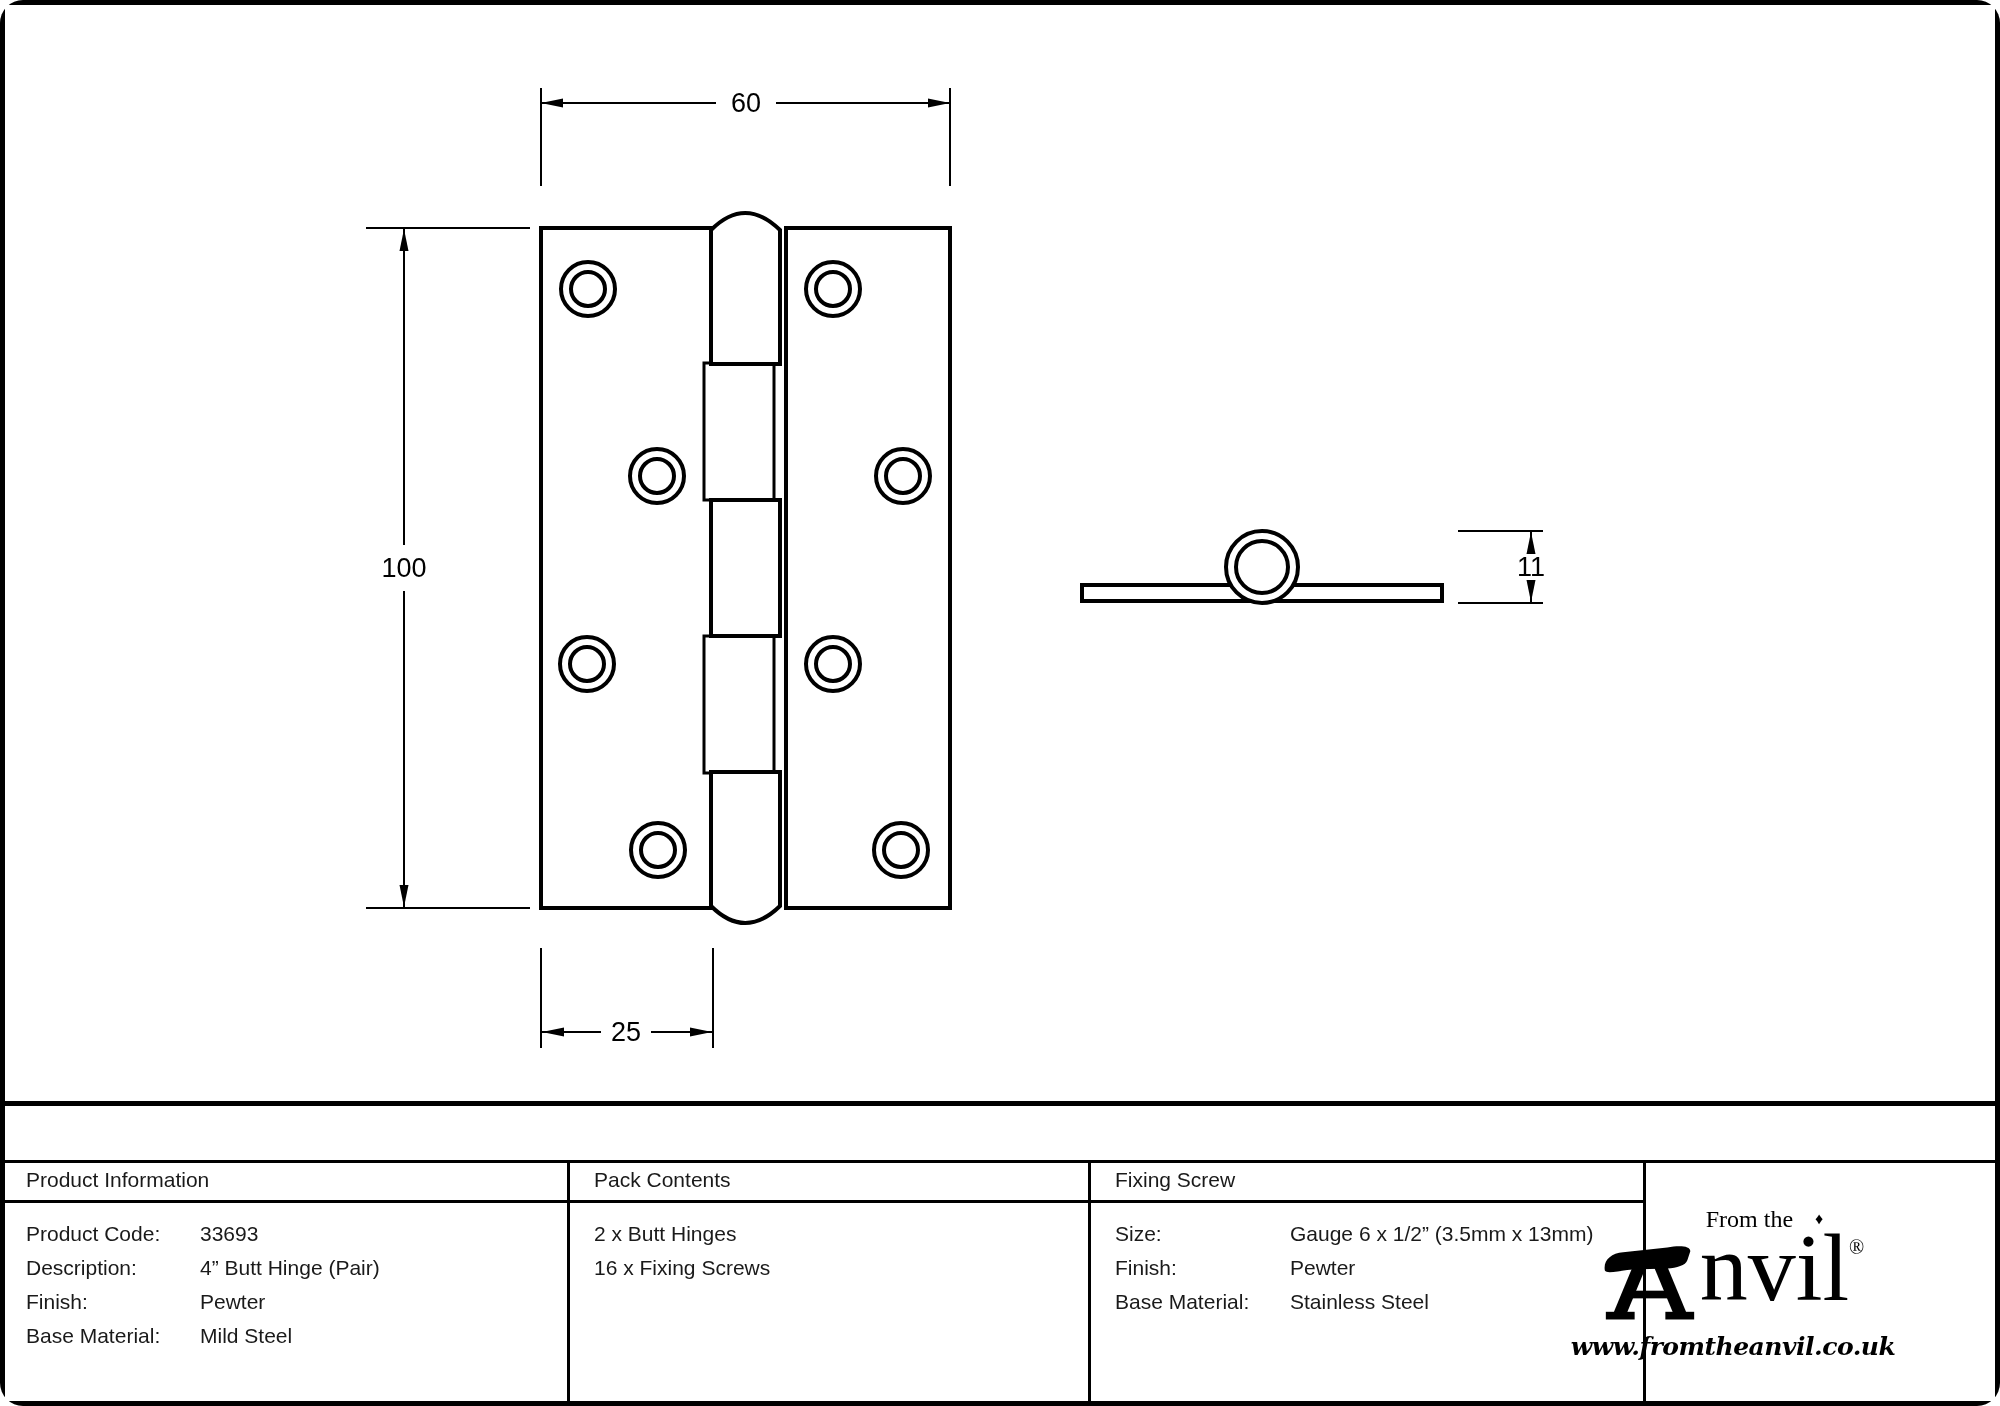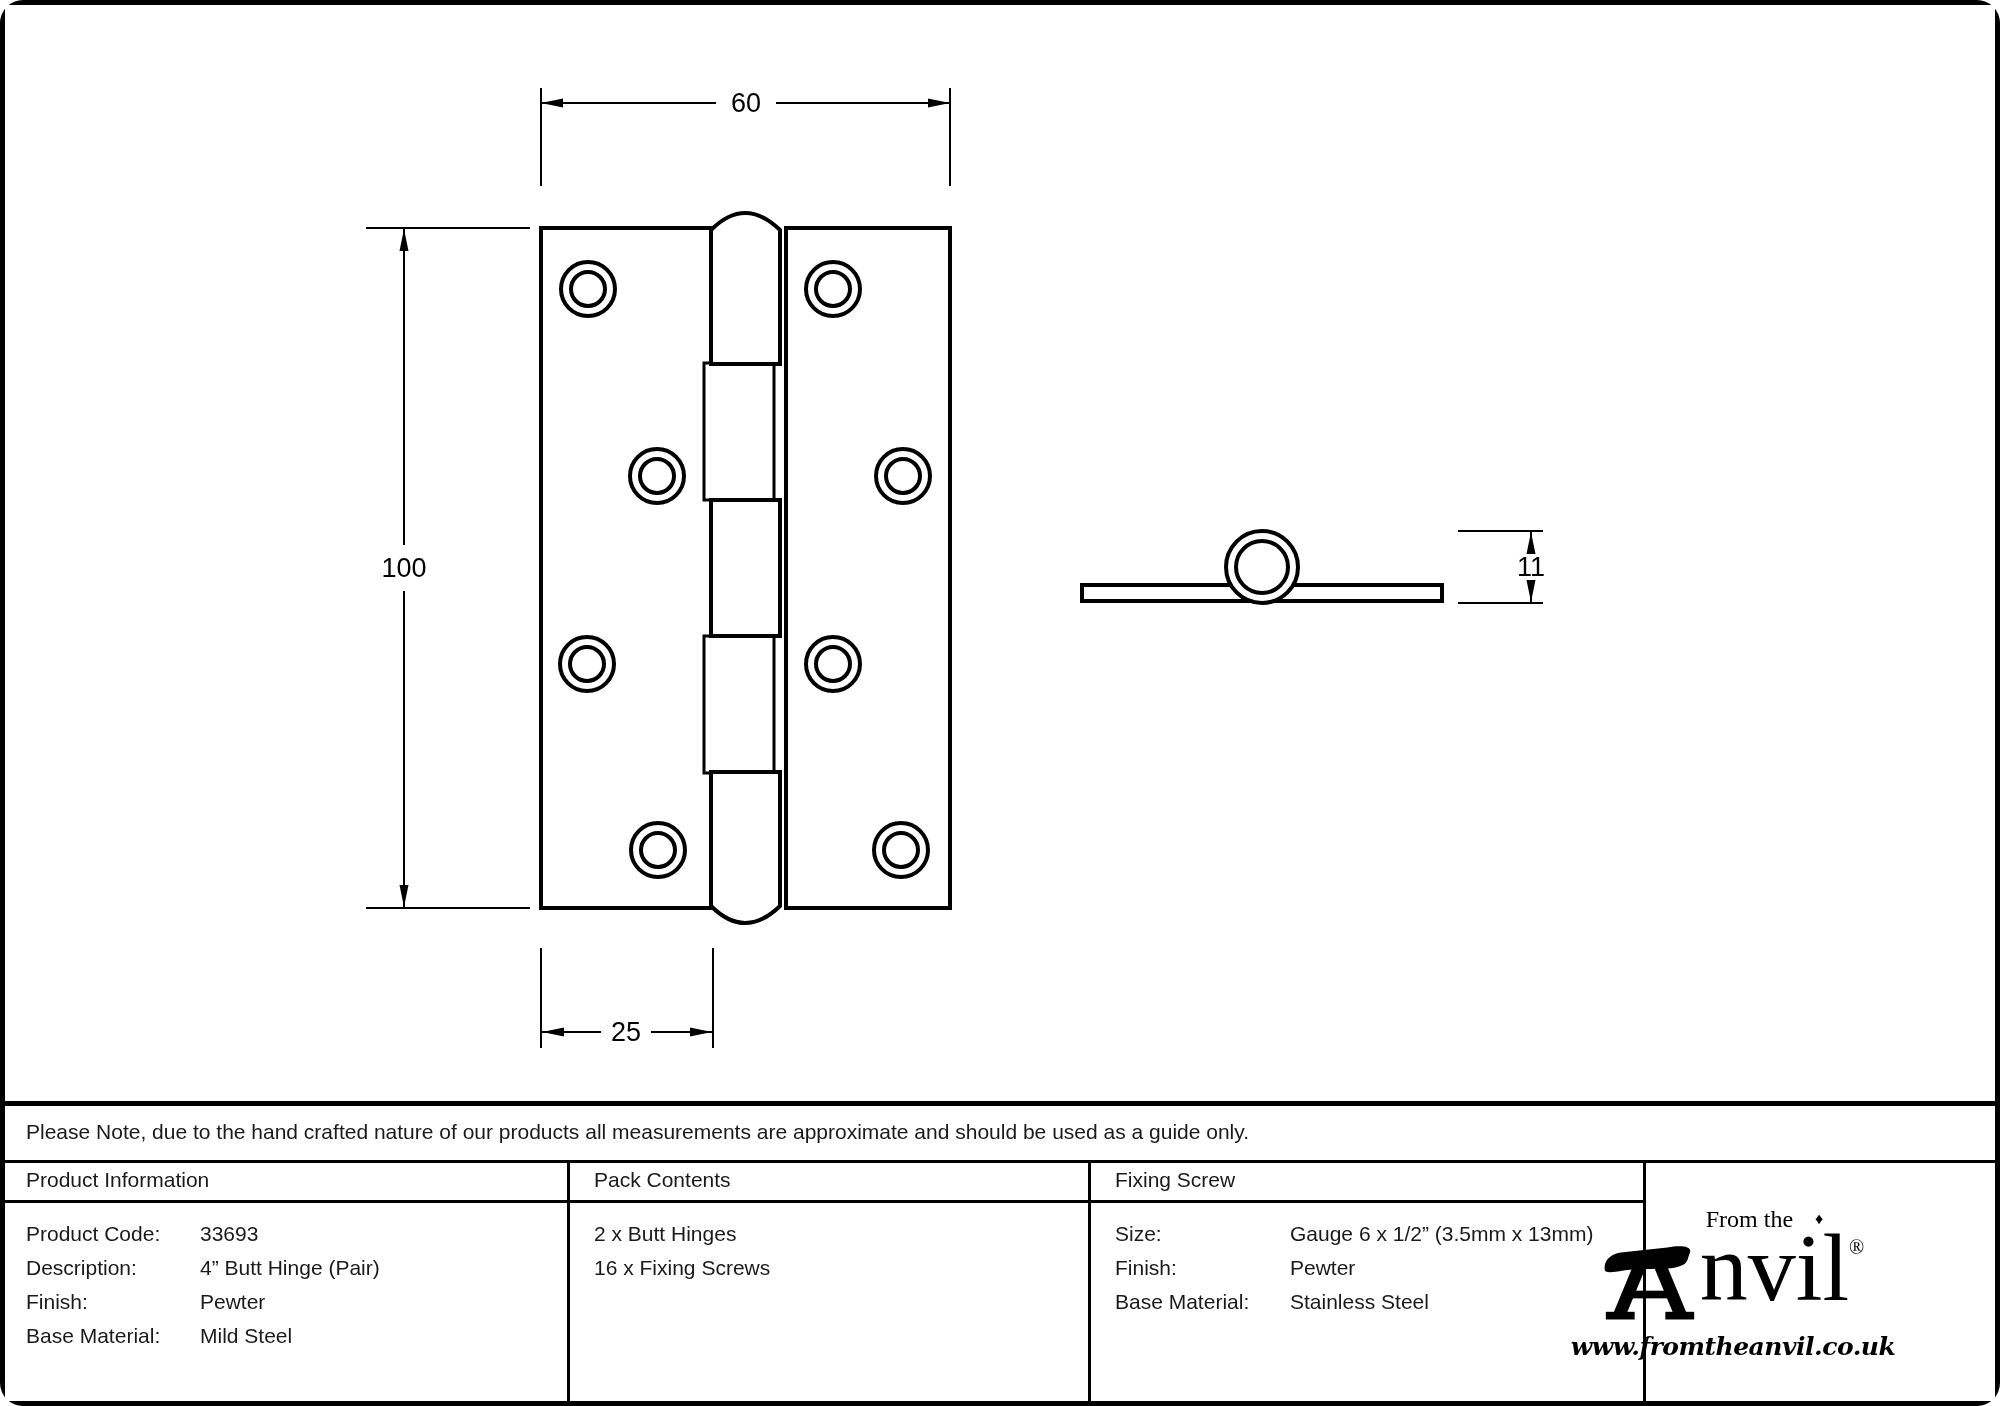--- a/index.html
+++ b/index.html
@@ -121,21 +121,20 @@
     <g>
       <rect class="grid" x="0" y="1101" width="2000" height="5"></rect>
       <rect class="grid" x="0" y="1160" width="2000" height="3"></rect>
       <rect class="grid" x="0" y="1200" width="1645" height="3"></rect>
       <rect class="grid" x="567" y="1163" width="3" height="243"></rect>
       <rect class="grid" x="1088" y="1163" width="3" height="243"></rect>
       <rect class="grid" x="1643" y="1163" width="3" height="243"></rect>
     </g>
   </svg>
 
-  <div class="txt note-text">Please Note, due to the hand crafted nature of our products all measurements are approximate and should be used as a guide only.</div>
 
   <div class="txt col-header" style="left:26px">Product Information</div>
   <div class="txt col-header" style="left:594px">Pack Contents</div>
   <div class="txt col-header" style="left:1115px">Fixing Screw</div>
 
   <div class="body-block txt" style="left:26px">
     <div class="kv-row">
       <span class="kv-label">Product Code:</span>
       <span>33693</span>
     </div>

